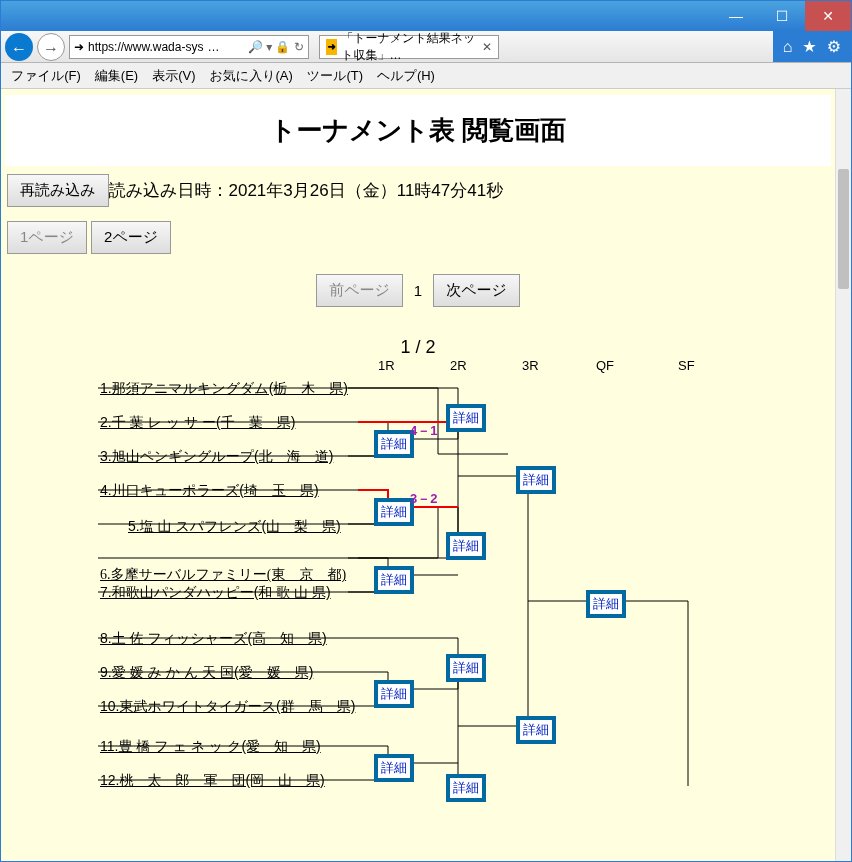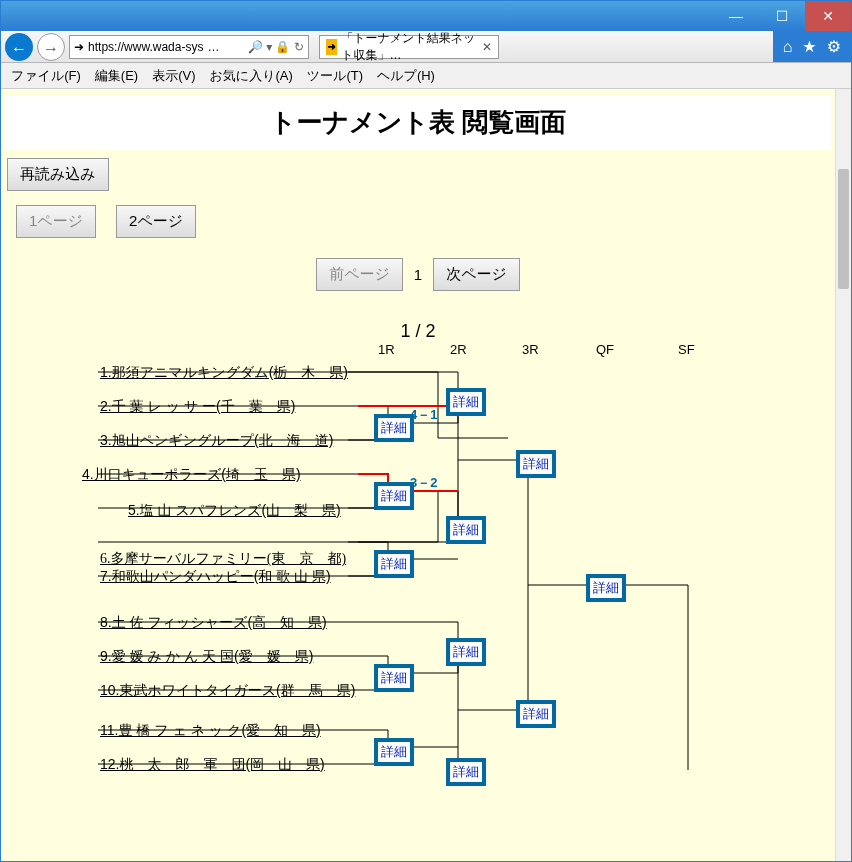--- a/index.html
+++ b/index.html
@@ -15,34 +15,34 @@
 .tabbar { flex:1; display:flex; align-items:center; height:100%; padding-left:6px; gap:4px;}
 .tab { height: 24px; border:1px solid #999; background:#fff; display:flex; align-items:center; padding:0 6px; font-size:12px; gap:4px; max-width:180px;}
 .tab .fav{width:16px;height:16px;background:#f7b500;font-size:10px;display:flex;align-items:center;justify-content:center;font-weight:bold;}
 .tab .x{color:#555;}
 .navbar-right{display:flex;gap:10px;padding:0 8px;color:#4aa3df;}
 .menubar { height: 26px; background:#f0f0f0; display:flex; align-items:center; gap:14px; padding:0 10px; font-size:13px; border-bottom:1px solid #ccc;}
 .content-wrap{flex:1; position:relative; overflow:hidden; background:#fff;}
 .content{position:absolute; left:0; top:0; right:16px; bottom:0; overflow:auto; background:#ffffe0;}
 .scrollbar-v{position:absolute;right:0;top:0;width:16px;height:100%;background:#f0f0f0;border-left:1px solid #ddd;}
 .scrollbar-v .thumb{position:absolute;left:2px;right:2px;top:80px;height:120px;background:#c0c0c0;border-radius:2px;}
-.page-title{background:#fff; text-align:center; font-size:26px; padding:10px 0; font-weight:bold; margin:6px 4px 0;}
+.page-title{background:#fff; text-align:center; font-size:26px; padding:18px 0; font-weight:bold; margin:6px 4px 0;}
 .toolbar-row{display:flex;align-items:center;padding:8px 6px;flex-wrap:wrap;}
 .btn{background:linear-gradient(#f7f7f7,#ddd);border:1px solid #999;padding:6px 12px;font-size:15px;}
 .btn.disabled{color:#888;}
 .info-text{font-size:17px;}
-.page-tabs{display:flex;gap:20px;padding:6px;margin-left:9px;}
+.page-tabs{display:flex;gap:4px;padding:6px;}
 .pager{display:flex;align-items:center;justify-content:center;gap:11px;margin:14px 0 30px;font-size:15px;}
 .bracket-area{background:#ffffe0;padding:0 6px 40px;}
 .block-title{text-align:center;font-size:22px;font-weight:bold;text-decoration:underline;}
 .block-sub{text-align:center;font-size:18px;margin:4px 0 0;}
 svg{display:block;}
 .entry{font-size:14px;text-decoration:underline;}
 .detail-btn{font-size:13px;color:#0020c0;border:4px solid #0369a1;background:#fff;padding:1px 3px;}
-.score{font-size:13px;color:#0369a1;font-weight:bold;}
+.score{font-size:13px;color:#a21caf;font-weight:bold;}
 .addr-icons{display:flex;align-items:center;gap:3px;color:#666;font-size:12px;margin-left:auto;}
 </style>
 </head>
 <body>
 
 <div class="window">
   <div class="titlebar">
     <div class="win-btn">—</div>
     <div class="win-btn">☐</div>
     <div class="win-btn win-close">✕</div>
@@ -80,20 +80,21 @@
     <span>ヘルプ(H)</span>
   </div>
 
   <div class="content-wrap">
     <div class="content">
 
       <div class="page-title">トーナメント表 閲覧画面</div>
 
       <div class="toolbar-row">
         <button class="btn">再読み込み</button>
+        <span class="info-text">読み込み日時：2021年3月26日（金）11時47分41秒</span>
       </div>
       <div class="page-tabs">
         <button class="btn disabled">1ページ</button>
         <button class="btn">2ページ</button>
       </div>
 
       <div class="pager">
         <button class="btn disabled">前ページ</button>
         <span>1</span>
         <button class="btn">次ページ</button>
@@ -171,21 +172,21 @@
             <g stroke="#e00" stroke-width="2" fill="none">
               <path d="M320 46 H420 V38"></path>
               <path d="M320 114 H350 V131 H420"></path>
             </g>
           </svg>
 
           <div id="entries-holder">
               <div class="entry" style="position: absolute; left: 62px; top: 22px;">1.那須アニマルキングダム(栃　木　県)</div>
               <div class="entry" style="position: absolute; left: 62px; top: 56px;">2.千 葉 レ ッ サ ー(千　葉　県)</div>
               <div class="entry" style="position: absolute; left: 62px; top: 90px;">3.旭山ペンギングループ(北　海　道)</div>
-              <div class="entry" style="position: absolute; left: 44px; top: 124px;">4.川口キューポラーズ(埼　玉　県)</div>
+              <div class="entry" style="position: absolute; left: 62px; top: 124px;">4.川口キューポラーズ(埼　玉　県)</div>
               <div class="entry" style="position: absolute; left: 62px; top: 160px; margin-left: 28px;">5.塩 山 スパフレンズ(山　梨　県)</div>
               <div class="entry" style="position: absolute; left: 62px; top: 208px; font-family: Liberation Serif, serif;">6.多摩サーバルファミリー(東　京　都)</div>
               <div class="entry" style="position: absolute; left: 62px; top: 226px;">7.和歌山パンダハッピー(和 歌 山 県)</div>
               <div class="entry" style="position: absolute; left: 62px; top: 272px;">8.土 佐 フィッシャーズ(高　知　県)</div>
               <div class="entry" style="position: absolute; left: 62px; top: 306px;">9.愛 媛 み か ん 天 国(愛　媛　県)</div>
               <div class="entry" style="position: absolute; left: 62px; top: 340px;">10.東武ホワイトタイガース(群　馬　県)</div>
               <div class="entry" style="position: absolute; left: 62px; top: 380px;">11.豊 橋 フ ェ ネ ッ ク(愛　知　県)</div>
               <div class="entry" style="position: absolute; left: 62px; top: 414px;">12.桃　太　郎　軍　団(岡　山　県)</div>
             </div>
 

